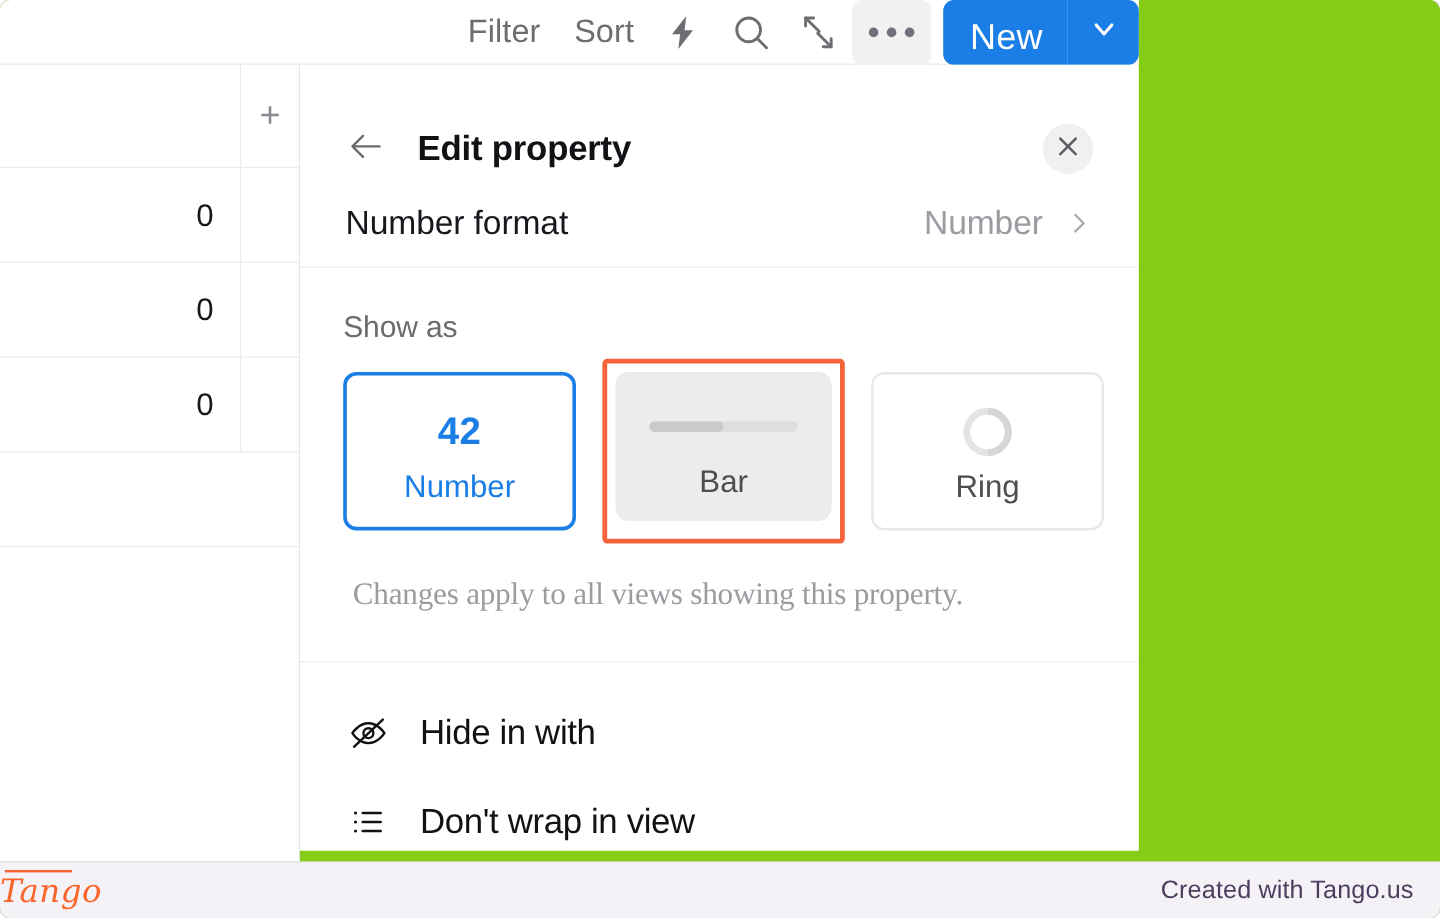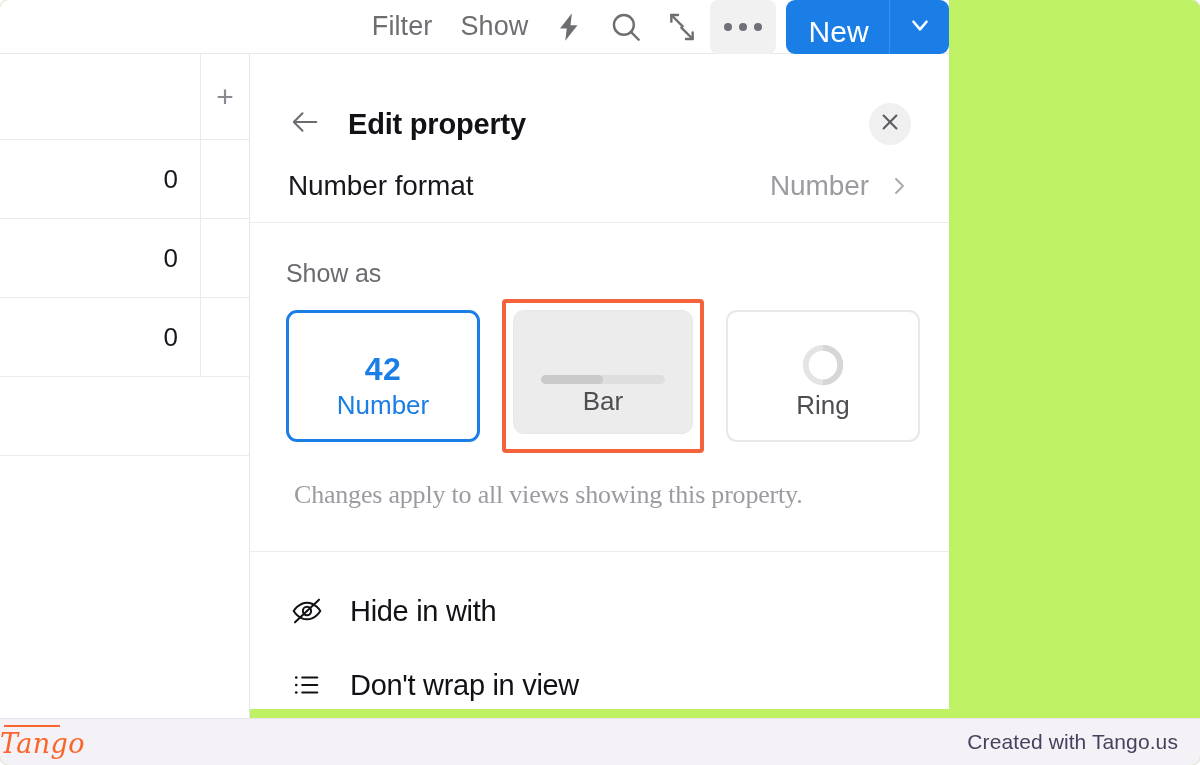--- a/index.html
+++ b/index.html
@@ -10,21 +10,21 @@
     overflow: hidden;
     background: #ffffff;
     font-family: "Liberation Sans", sans-serif;
     -webkit-font-smoothing: antialiased;
   }
 
   #screen {
     position: relative;
     width: 1200px;
     height: 765px;
-    background: #bef264;
+    background: #84cc16;
     border-radius: 9px;
     overflow: hidden;
     box-shadow: 0 0 0 1px #e6e6ea;
   }
 
   
   .toolbar {
     position: absolute;
     left: 0; top: 0;
     width: 949px;
@@ -215,21 +215,21 @@
     justify-content: center;
     cursor: pointer;
     position: relative;
   }
   .card.selected {
     border: 3px solid #1a7ee6;
   }
   .card-graphic {
     height: 56px;
     display: flex;
-    align-items: flex-end;
+    align-items: center;
     justify-content: center;
   }
   .card-label {
     font-size: 26px;
     color: #4d4d52;
     margin-top: 2px;
   }
   .card.selected .card-label { color: #1a7ee6; }
   .card-number {
     font-size: 32px;
@@ -337,21 +337,21 @@
   }
 </style>
 </head>
 <body>
 
 <div id="screen">
 
   <div class="toolbar">
 
     <div class="tb-text-btn">Filter</div>
-    <div class="tb-text-btn">Show</div>
+    <div class="tb-text-btn">Sort</div>
 
     <div class="tb-icon-btn">
       <span>
         <svg width="30" height="34" viewBox="0 0 24 24" fill="#6e6e72">
           <path d="M13.5 1 4 13.2h5.4L8.2 23 18 10.6h-5.6L13.5 1z"></path>
         </svg>
       </span>
     </div>
 
     <div class="tb-icon-btn">

